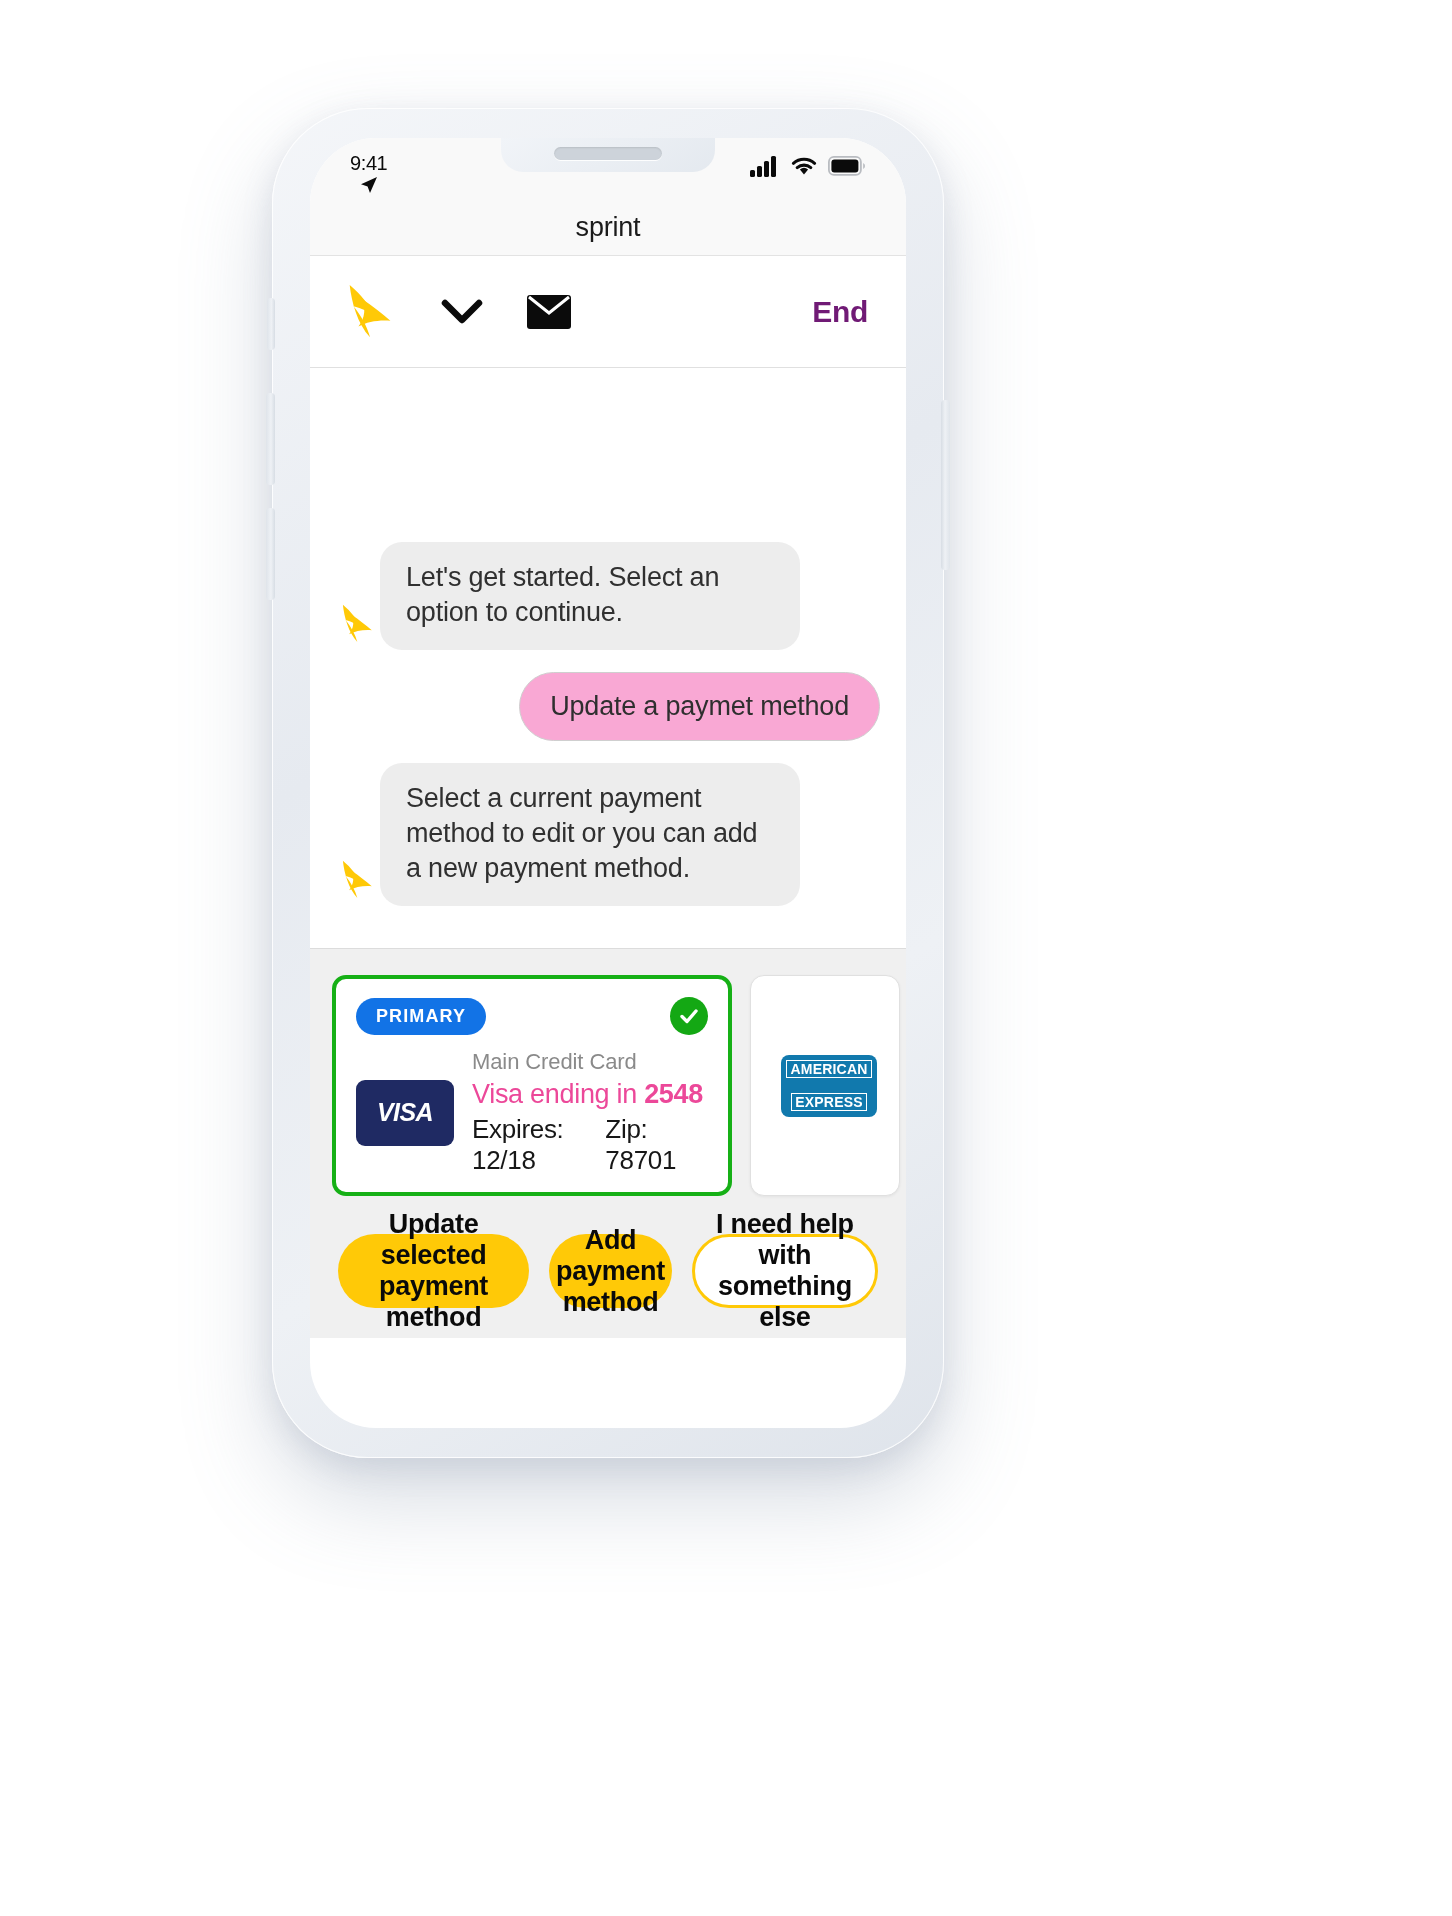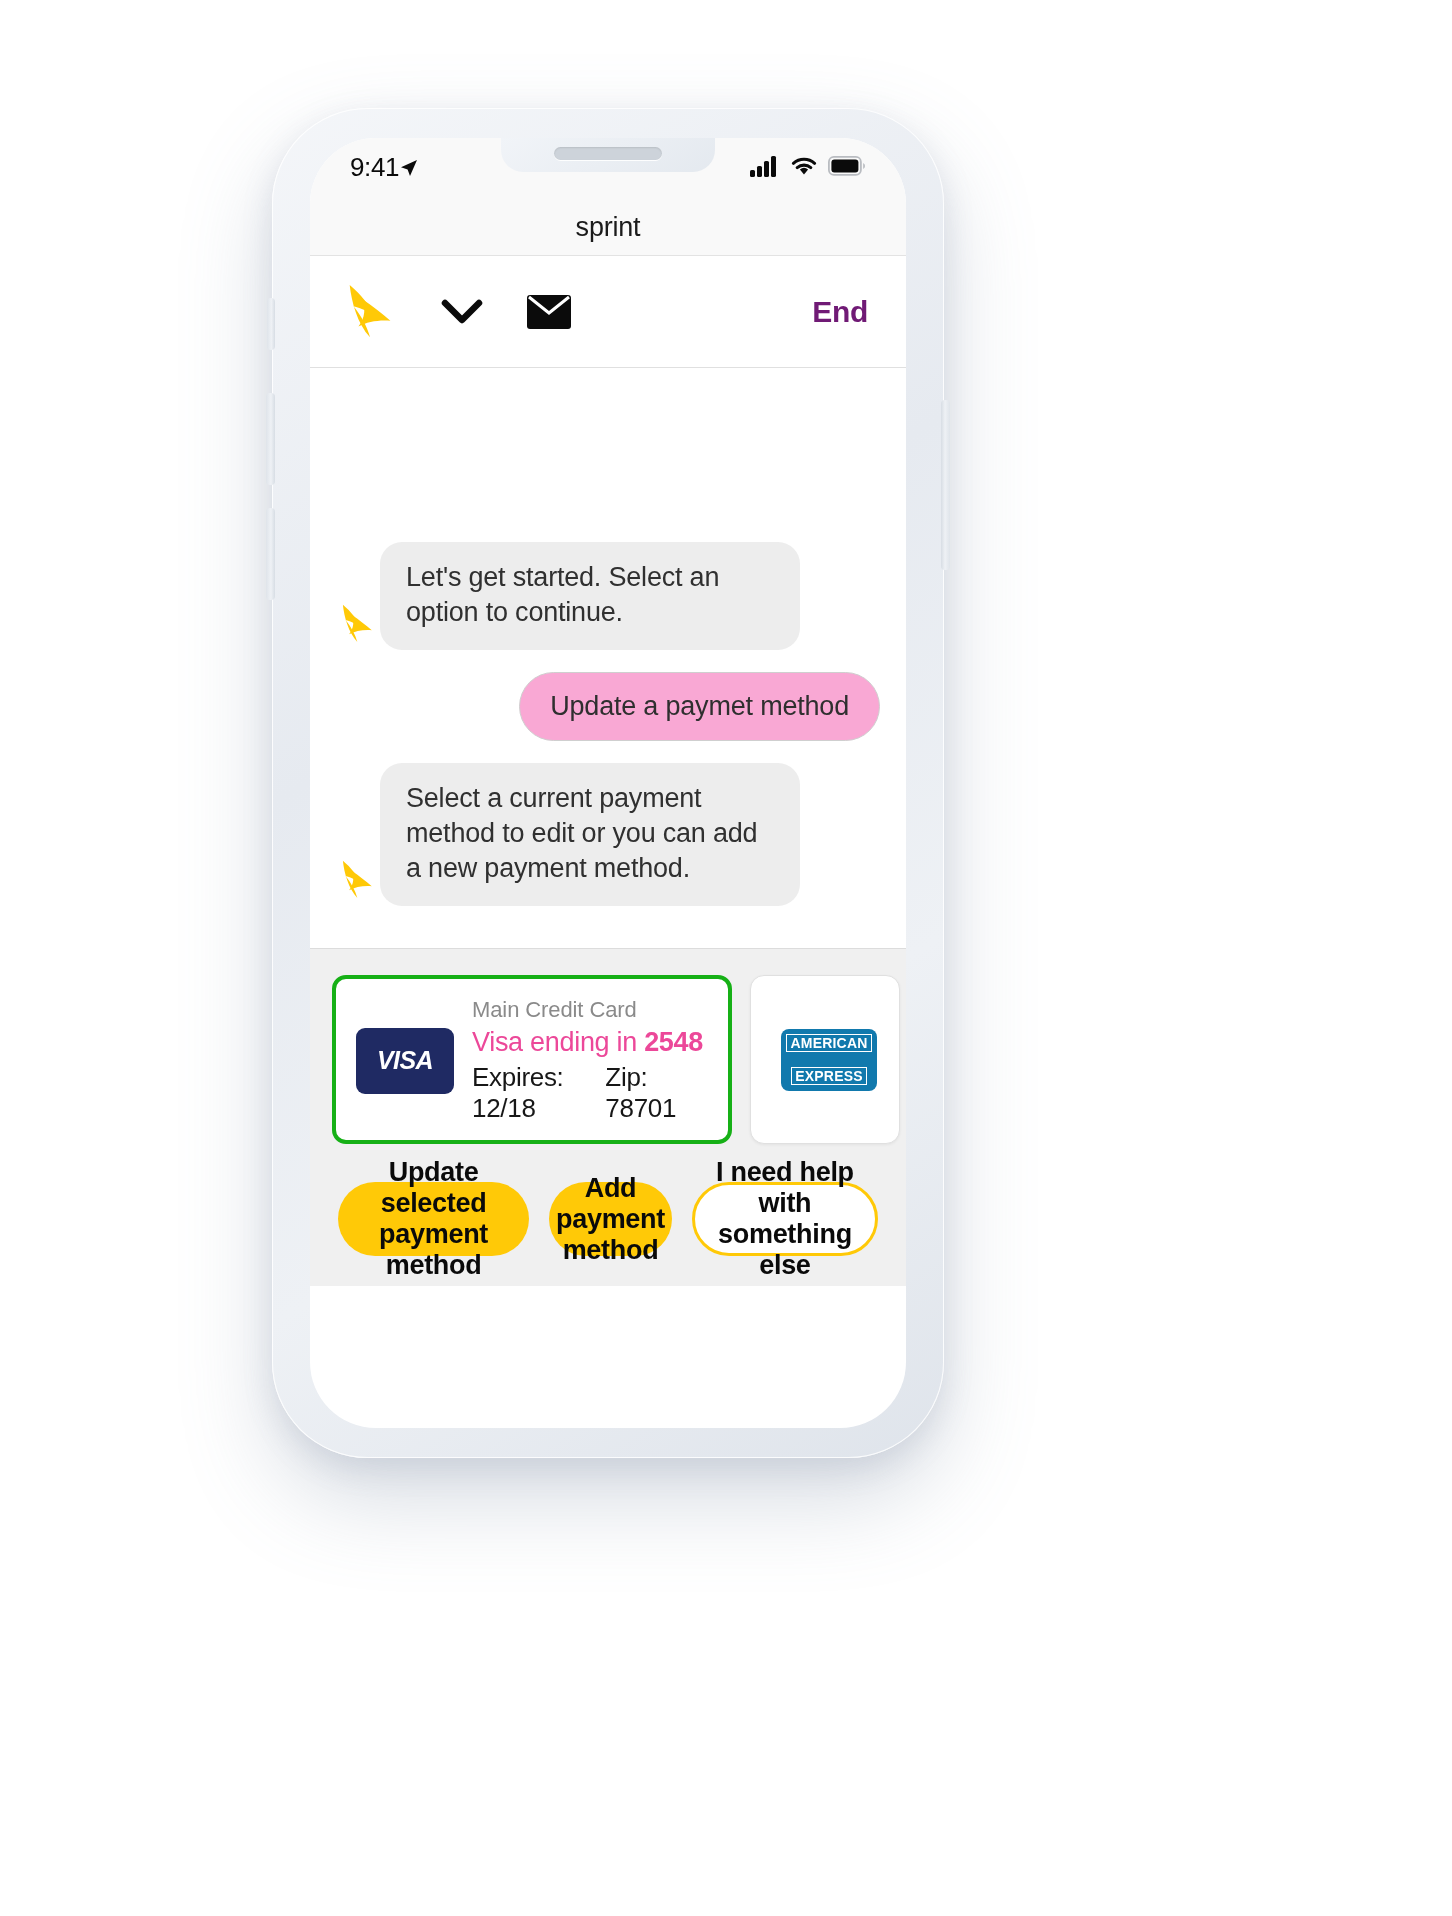--- a/index.html
+++ b/index.html
@@ -62,28 +62,29 @@
   .statusbar {
     position: relative;
     height: 62px;
     background: #f9f9f9;
     display: flex;
     align-items: flex-start;
     justify-content: space-between;
     padding: 14px 34px 0 34px;
   }
   .status-time {
-    font-size: 26px;
+    font-size: 20px;
     font-weight: 500;
     color: #0b0b0b;
     letter-spacing: -0.4px;
     display: flex;
     align-items: center;
     gap: 0;
     padding-left: 6px;
+    flex-direction: column;
   }
   .loc-arrow { display: block; }
   .status-right {
     display: flex;
     align-items: center;
     gap: 10px;
     padding-right: 6px;
     padding-top: 3px;
   }
   .notch {
@@ -421,20 +422,28 @@
           </svg>
           <div class="bubble-bot">Select a current payment method to edit or you can add a new payment method.</div>
         </div>
 
       </div>
 
       <div class="cards-panel">
         <div class="cards-scroll">
 
           <div class="pay-card selected">
+            <div class="card-top">
+              <span class="badge-primary">PRIMARY</span>
+              <span class="check-circle">
+                <svg width="22" height="22" viewBox="0 0 22 22">
+                  <path d="M4 11.5 L9 16.5 L18 6" stroke="#ffffff" stroke-width="3.4" fill="none" stroke-linecap="round" stroke-linejoin="round"></path>
+                </svg>
+              </span>
+            </div>
             <div class="card-body">
               <div class="visa-chip">
                 <span class="visa-word">VISA</span>
               </div>
               <div class="card-lines">
                 <div class="card-nick">Main Credit Card</div>
                 <div class="card-number">
                   <span>Visa ending in </span><b>2548</b>
                 </div>
                 <div class="card-meta">

